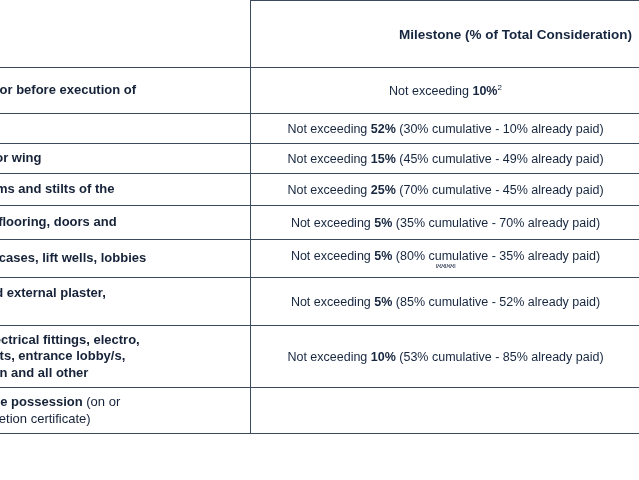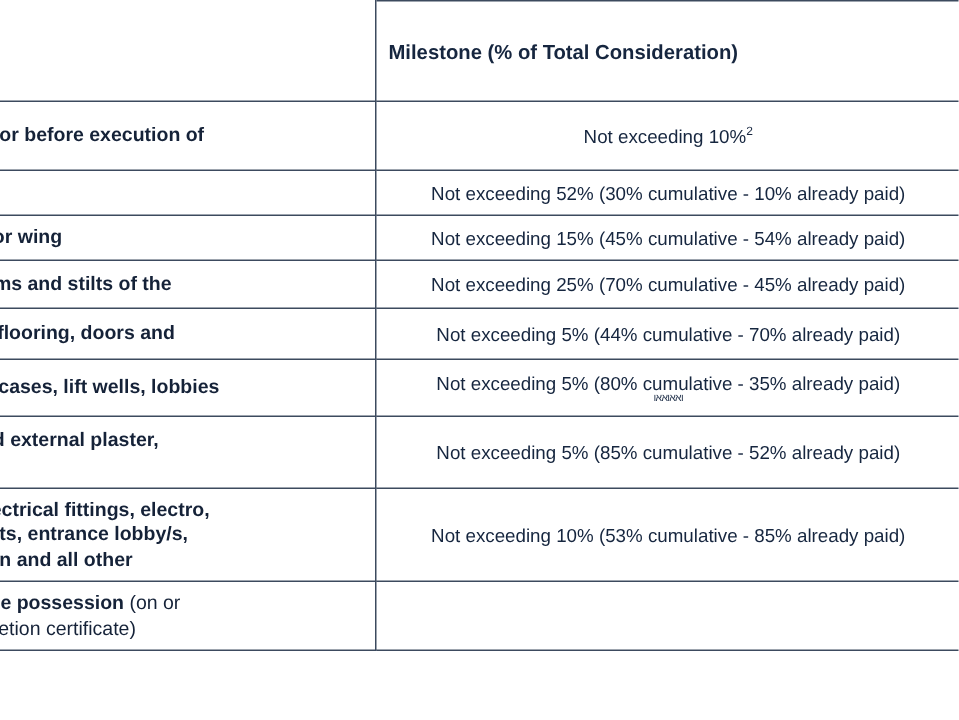--- a/index.html
+++ b/index.html
@@ -40,21 +40,21 @@
   col.c-desc { width: 310px; }
   col.c-mile { width: 390px; }
 
   .hdr-blank {
     border-top: none !important;
     border-left: none !important;
     background: #ffffff;
   }
 
   .hdr-mile {
-    text-align: left;
+    text-align: right;
     font-weight: bold;
     font-size: 13.5px;
     color: #16263f;
     height: 54px;
   }
 
   .desc-cell {
     font-weight: bold;
     color: #152238;
     font-size: 13px;
@@ -64,21 +64,21 @@
     font-weight: normal;
   }
 
   .mile-cell {
     text-align: center;
     color: #16263f;
     font-size: 12.5px;
     white-space: nowrap;
   }
   .mile-cell b {
-    font-weight: normal;
+    font-weight: bold;
   }
 
   .sup {
     font-size: 8px;
     vertical-align: super;
   }
 
   .squiggle {
     display: block;
     font-size: 7px;
@@ -124,33 +124,33 @@
       </tr>
       <tr class="row-h-2">
         <td class="desc-cell"></td>
         <td class="mile-cell">
           <span>Not exceeding </span><b>52%</b><span> (30% cumulative - 10% already paid)</span>
         </td>
       </tr>
       <tr class="row-h-3">
         <td class="desc-cell">uilding or wing</td>
         <td class="mile-cell">
-          <span>Not exceeding </span><b>15%</b><span> (45% cumulative - 54% already paid)</span>
+          <span>Not exceeding </span><b>15%</b><span> (45% cumulative - 49% already paid)</span>
         </td>
       </tr>
       <tr class="row-h-4">
         <td class="desc-cell">g podiums and stilts of the</td>
         <td class="mile-cell">
           <span>Not exceeding </span><b>25%</b><span> (70% cumulative - 45% already paid)</span>
         </td>
       </tr>
       <tr class="row-h-5">
         <td class="desc-cell"> plaster, flooring, doors and</td>
         <td class="mile-cell">
-          <span>Not exceeding </span><b>5%</b><span> (44% cumulative - 70% already paid)</span>
+          <span>Not exceeding </span><b>5%</b><span> (35% cumulative - 70% already paid)</span>
         </td>
       </tr>
       <tr class="row-h-6">
         <td class="desc-cell">gs, staircases, lift wells, lobbies</td>
         <td class="mile-cell">
           <span>Not exceeding </span><b>5%</b><span> (80% cumulative - 35% already paid)</span>
           <span class="squiggle">ואאואאו</span>
         </td>
       </tr>
       <tr class="row-h-7">

